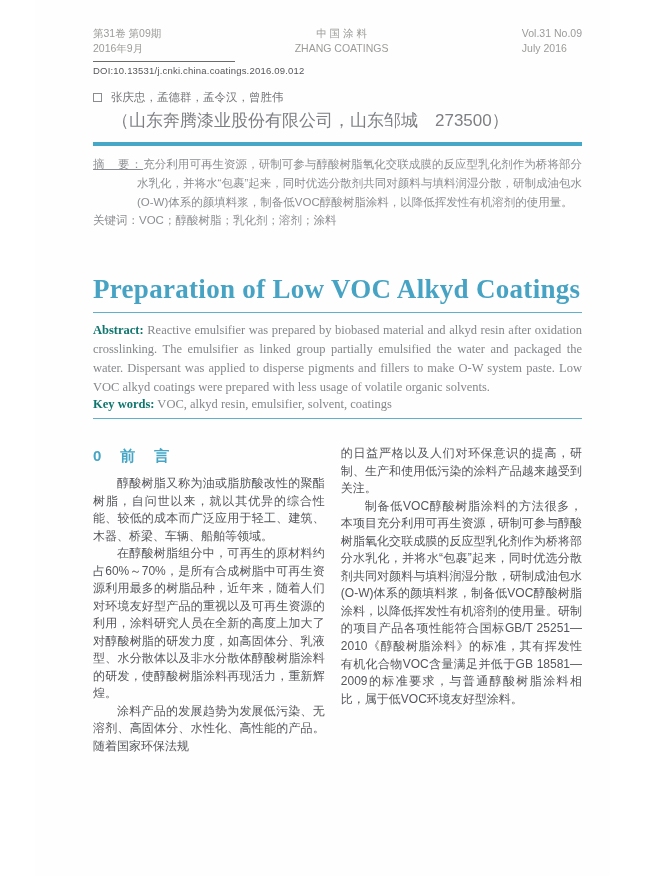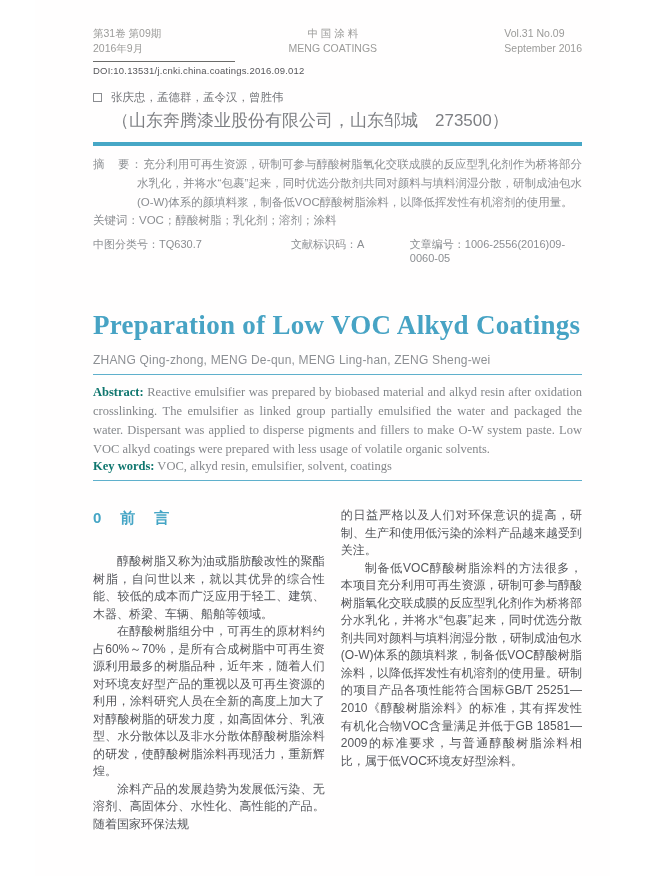--- a/index.html
+++ b/index.html
@@ -21,21 +21,21 @@
   
   .cn-title { margin-top:78px; color:#3fa9cd; font-size:33px; font-weight:bold; letter-spacing:1px; }
   .cn-authors { margin-top:14px; font-size:11.5px; color:#74767a; display:flex; align-items:center; }
   .author-square { display:inline-block; width:9px; height:9px; border:1px solid #8a8c90; margin-right:9px; }
   .cn-affil { margin-top:4px; margin-left:19px; font-size:17px; color:#7d7f83; }
   .accent-bar { margin-top:10px; height:4px; background:#47a7c6; }
 
   
   .cn-abstract { margin-top:9px; font-size:11.5px; line-height:1.62; color:#8b8e92;
     padding-left:44px; text-indent:-44px; text-align:justify; }
-  .cn-abstract .lbl { letter-spacing:1px; }
+  .cn-abstract .lbl { letter-spacing:1px;text-decoration:underline; }
   .cn-keywords { margin-top:2px; font-size:11.5px; color:#8b8e92; }
   .meta-row { margin-top:9px; display:flex; font-size:11px; color:#8b8e92; }
   .meta-row .m1 { width:225px; }
   .meta-row .m2 { width:135px; }
 
   
   .en-title { margin-top:46px; font-family:"Liberation Serif", serif; font-weight:bold;
     font-size:27px; color:#47a3c4; letter-spacing:.3px; }
   .en-authors { margin-top:12px; font-size:12px; color:#8d9094; letter-spacing:.2px; }
   .en-affil { margin-top:8px; font-family:"Liberation Serif", serif; font-style:italic; font-size:11.5px; color:#9a9da1; }
@@ -43,63 +43,57 @@
   .en-abstract { margin-top:8px; font-family:"Liberation Serif", serif; font-size:12.5px;
     line-height:1.5; color:#84878b; text-align:justify; }
   .en-abstract b, .en-keywords b { color:#0f766e; }
   .en-keywords { font-family:"Liberation Serif", serif; font-size:12.5px; color:#84878b; margin-top:1px; }
   .thin-rule2 { border-top:1.5px solid #5fb0cc; margin-top:6px; }
 
   
   .body-cols { display:flex; gap:16px; margin-top:26px; }
   .col { width:272px; font-size:12px; line-height:1.46; text-align:justify; color:#54565b; }
   .col-right { width:283px; }
-  .sec-heading { color:#45a5c5; font-weight:bold; font-size:15px; letter-spacing:2px; margin-bottom:24px; }
+  .sec-heading { color:#45a5c5; font-weight:bold; font-size:15px; letter-spacing:2px; margin-bottom:8px; }
   .col p { text-indent:2em; }
   .col p.no-indent { text-indent:0; }
 </style>
 </head>
 <body>
 
 <div class="page">
 
   <div class="jheader">
     <div class="col-l">
       <div>第31卷 第09期</div>
       <div>2016年9月</div>
     </div>
     <div class="col-c">
       <div>中 国 涂 料</div>
-      <div>MENG COATINGS</div>
+      <div>ZHANG COATINGS</div>
     </div>
     <div class="col-r">
       <div>Vol.31  No.09</div>
-      <div>September  2016</div>
+      <div>July  2016</div>
     </div>
   </div>
   <div class="doi-rule"></div>
   <div class="doi">DOI:10.13531/j.cnki.china.coatings.2016.09.012</div>
 
   <div class="cn-authors">
     <span class="author-square"></span>
     <span>张庆忠，孟德群，孟令汉，曾胜伟</span>
   </div>
   <div class="cn-affil">（山东奔腾漆业股份有限公司，山东邹城　273500）</div>
   <div class="accent-bar"></div>
 
   <div class="cn-abstract"><span class="lbl">摘　要：</span><span>充分利用可再生资源，研制可参与醇酸树脂氧化交联成膜的反应型乳化剂作为桥将部分水乳化，并将水“包裹”起来，同时优选分散剂共同对颜料与填料润湿分散，研制成油包水(O-W)体系的颜填料浆，制备低VOC醇酸树脂涂料，以降低挥发性有机溶剂的使用量。</span></div>
   <div class="cn-keywords"><span>关键词：</span><span>VOC；醇酸树脂；乳化剂；溶剂；涂料</span></div>
-  <div class="meta-row">
-    <span class="m1">中图分类号：TQ630.7</span>
-    <span class="m2">文献标识码：A</span>
-    <span class="m3">文章编号：1006-2556(2016)09-0060-05</span>
-  </div>
 
   <h2 class="en-title">Preparation of Low VOC Alkyd Coatings</h2>
-  <div class="en-authors">ZHANG Qing-zhong,  MENG De-qun,  MENG Ling-han,  ZENG Sheng-wei</div>
   <div class="thin-rule"></div>
   <div class="en-abstract"><b>Abstract:</b> <span>Reactive emulsifier was prepared by biobased material and alkyd resin after oxidation crosslinking. The emulsifier as linked group partially emulsified the water and packaged the water. Dispersant was applied to disperse pigments and fillers to make O-W system paste. Low VOC alkyd coatings were prepared with less usage of volatile organic solvents.</span></div>
   <div class="en-keywords"><b>Key words:</b> <span>VOC, alkyd resin, emulsifier, solvent, coatings</span></div>
   <div class="thin-rule2"></div>
 
   <div class="body-cols">
     <div class="col">
       <div class="sec-heading">0　前　言</div>
       <p>醇酸树脂又称为油或脂肪酸改性的聚酯树脂，自问世以来，就以其优异的综合性能、较低的成本而广泛应用于轻工、建筑、木器、桥梁、车辆、船舶等领域。</p>
       <p>在醇酸树脂组分中，可再生的原材料约占60%～70%，是所有合成树脂中可再生资源利用最多的树脂品种，近年来，随着人们对环境友好型产品的重视以及可再生资源的利用，涂料研究人员在全新的高度上加大了对醇酸树脂的研发力度，如高固体分、乳液型、水分散体以及非水分散体醇酸树脂涂料的研发，使醇酸树脂涂料再现活力，重新辉煌。</p>

